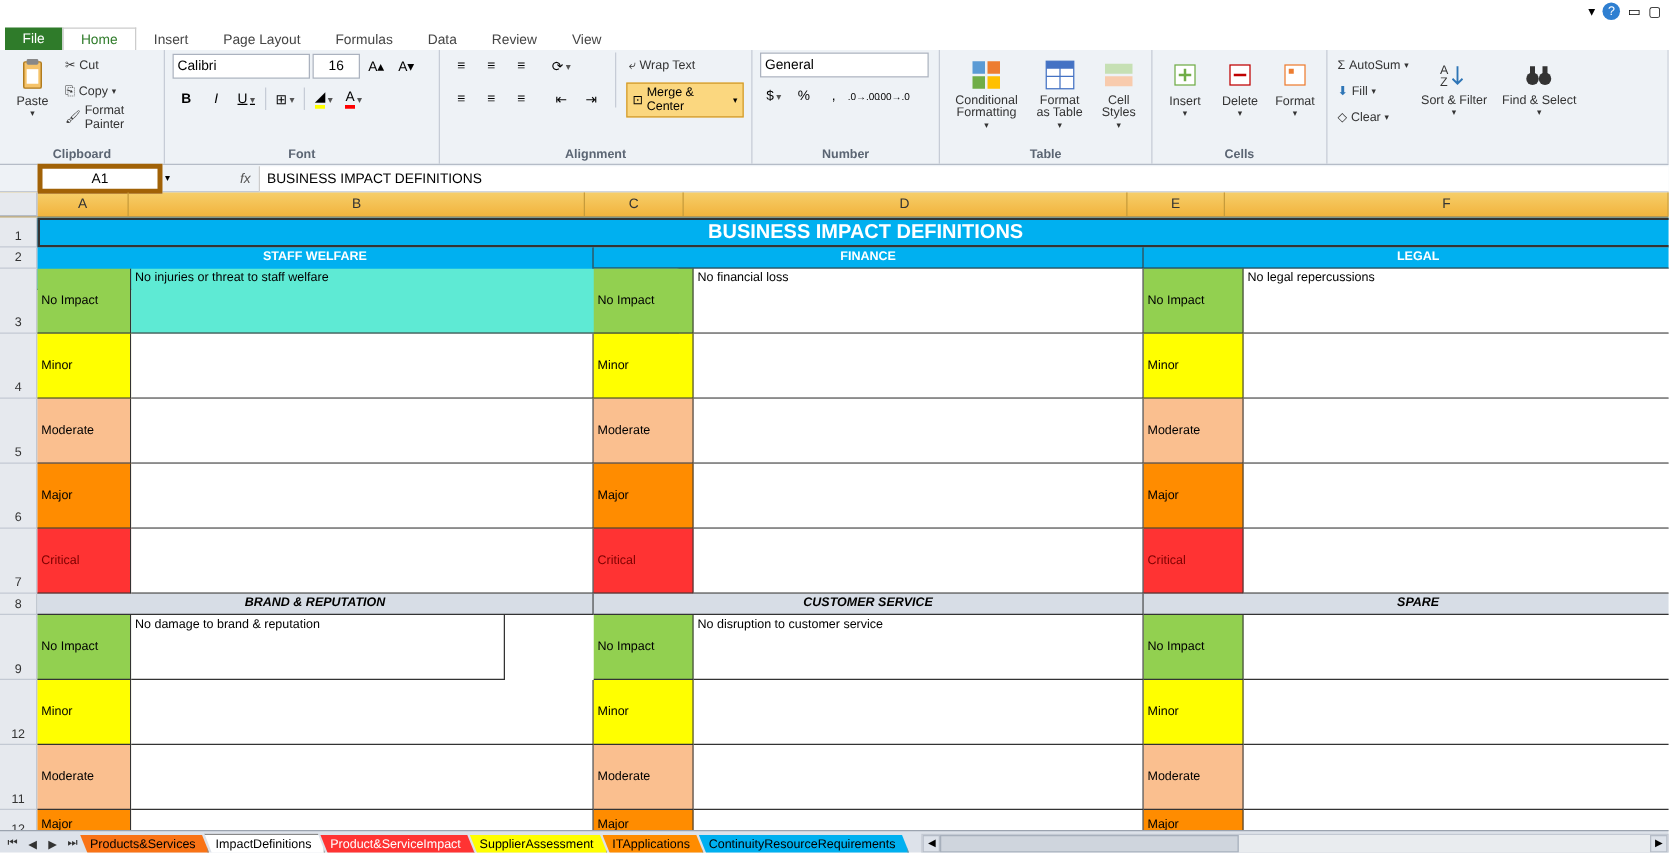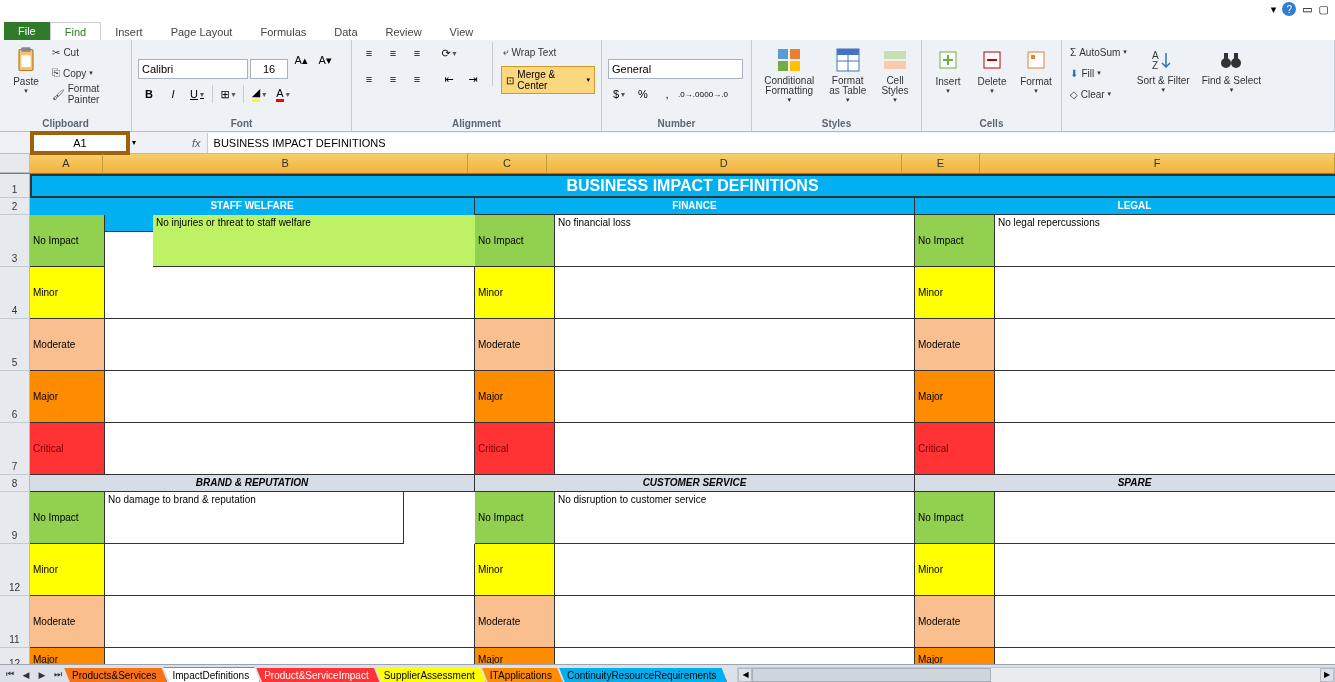--- a/index.html
+++ b/index.html
@@ -17,21 +17,21 @@
 
 .ribbon { height: 92px; background: #eef2f6; border-bottom: 1px solid #b5bcc7; display: flex; }
 .ribbon-group { border-right: 1px solid #c6ccd6; padding: 2px 6px 0px; display: flex; flex-direction: column; }
 .ribbon-group-body { flex: 1; display: flex; align-items: flex-start; gap: 4px; }
 .ribbon-group-label { text-align: center; font-size: 10px; color: #5b6573; padding: 2px 0 2px; font-weight: bold; }
 .big-btn { display: flex; flex-direction: column; align-items: center; justify-content: center; padding: 2px 4px; cursor: pointer; font-size: 10px; color: #333; }
 .big-btn .ic { width: 32px; height: 32px; display:flex; align-items:center; justify-content:center; }
 .small-btn { display: flex; align-items: center; gap: 3px; font-size: 10px; color: #333; cursor: pointer; padding: 1px 2px; height: 20px; }
 .col { display:flex; flex-direction:column; gap: 1px; }
 .row { display:flex; align-items:center; gap:2px; }
-select, .combo { font-size: 11px; border: 1px solid #abb2bf; background: #fff; height: 20px; margin-top: 17px; }
+select, .combo { font-size: 11px; border: 1px solid #abb2bf; background: #fff; height: 20px; }
 .btn-toggle { width: 22px; height: 22px; border: 1px solid transparent; display:flex; align-items:center; justify-content:center; cursor:pointer; font-size:11px; }
 .merge-active { background: #fbd77f; border:1px solid #d19a2d; padding:2px 4px; display:flex; align-items:center; gap:3px; cursor:pointer; font-size:10px; }
 .dropdown-arrow::after { content:"▾"; font-size:8px; color:#555; margin-left:2px; }
 
 
 .formula-row { height: 22px; border-bottom: 1px solid #b5bcc7; display:flex; align-items:center; background:#eef2f6; }
 .name-box { width: 100px; border:4px solid #a16207; background:#fff; margin: 0 2px 0 30px; font-size:11px; padding:2px 4px; text-align:center; }
 .fx-label { font-style: italic; color:#555; margin: 0 6px; }
 .formula-input { flex:1; border:none; background:#fff; font-size:11px; padding:2px 6px; border-left:1px solid #ccc; height: 20px; }
 
@@ -73,21 +73,21 @@
 
 <div class="titlebar">
   <span>▾</span>
   <span style="background:#2f7fd1;color:#fff;border-radius:50%;width:14px;height:14px;display:inline-flex;align-items:center;justify-content:center;font-size:10px;">?</span>
   <span>▭</span>
   <span>▢</span>
 </div>
 
 <div class="tabs-row">
   <div class="tab file">File</div>
-  <div class="tab active">Find</div>
+  <div class="tab active">Home</div>
   <div class="tab">Insert</div>
   <div class="tab">Page Layout</div>
   <div class="tab">Formulas</div>
   <div class="tab">Data</div>
   <div class="tab">Review</div>
   <div class="tab">View</div>
 </div>
 
 <div class="ribbon">
 
@@ -230,21 +230,21 @@
           <div class="ic">
             <svg width="26" height="26">
               <rect x="2" y="4" width="22" height="8" fill="#c6e0b4"></rect>
               <rect x="2" y="14" width="22" height="8" fill="#f8cbad"></rect>
             </svg>
           </div>
           <span style="text-align:center;line-height:10px">Cell Styles</span>
           <span style="font-size:7px">▾</span>
         </div>
     </div>
-    <div class="ribbon-group-label">Styles</div>
+    <div class="ribbon-group-label">Table</div>
   </div>
 
   <div class="ribbon-group" style="width:140px">
     <div class="ribbon-group-body">
       <div class="big-btn">
           <div class="ic">
             <svg width="24" height="24">
               <rect x="4" y="4" width="16" height="16" fill="#fff" stroke="#70ad47"></rect>
               <line x1="12" y1="7" x2="12" y2="17" stroke="#70ad47" stroke-width="2"></line>
               <line x1="7" y1="12" x2="17" y2="12" stroke="#70ad47" stroke-width="2"></line>
@@ -354,21 +354,21 @@
       <div class="rowh" style="height: 52px;">12</div>
       <div class="rowh" style="height: 52px;">11</div>
       <div class="rowh" style="height: 24px;">12</div>
     </div>
   <div class="cells" id="cells">
       <div class="cell c-title" style="left: 0px; top: 0px; width: 1325px; height: 24px; border: 2px solid rgb(51, 51, 51);">BUSINESS IMPACT DEFINITIONS</div>
       <div class="cell c-header-blue" style="left: 0px; top: 24px; width: 445px; height: 34px;">STAFF WELFARE</div>
       <div class="cell c-header-blue" style="left: 445px; top: 24px; width: 440px; height: 17px;">FINANCE</div>
       <div class="cell c-header-blue" style="left: 885px; top: 24px; width: 440px; height: 17px;">LEGAL</div>
       <div class="cell c-noimpact" style="left: 0px; top: 41px; width: 75px; height: 52px; display: flex; align-items: center;">No Impact</div>
-      <div class="cell " style="left: 75px; top: 41px; width: 438px; height: 52px; background: #bef264; margin-left: 48px;">No injuries or threat to staff welfare</div>
+      <div class="cell " style="left: 75px; top: 41px; width: 438px; height: 52px; background: #5eead4;">No injuries or threat to staff welfare</div>
       <div class="cell c-noimpact" style="left: 445px; top: 41px; width: 80px; height: 52px; display: flex; align-items: center;">No Impact</div>
       <div class="cell " style="left: 525px; top: 41px; width: 360px; height: 52px; background: rgb(255, 255, 255);">No financial loss</div>
       <div class="cell c-noimpact" style="left: 885px; top: 41px; width: 80px; height: 52px; display: flex; align-items: center;">No Impact</div>
       <div class="cell " style="left: 965px; top: 41px; width: 360px; height: 52px; background: rgb(255, 255, 255);">No legal repercussions</div>
       <div class="cell c-minor" style="left: 0px; top: 93px; width: 75px; height: 52px; display: flex; align-items: center;">Minor</div>
       <div class="cell " style="left: 75px; top: 93px; width: 370px; height: 52px; background: rgb(255, 255, 255);"></div>
       <div class="cell c-minor" style="left: 445px; top: 93px; width: 80px; height: 52px; display: flex; align-items: center;">Minor</div>
       <div class="cell " style="left: 525px; top: 93px; width: 360px; height: 52px; background: rgb(255, 255, 255);"></div>
       <div class="cell c-minor" style="left: 885px; top: 93px; width: 80px; height: 52px; display: flex; align-items: center;">Minor</div>
       <div class="cell " style="left: 965px; top: 93px; width: 360px; height: 52px; background: rgb(255, 255, 255);"></div>

